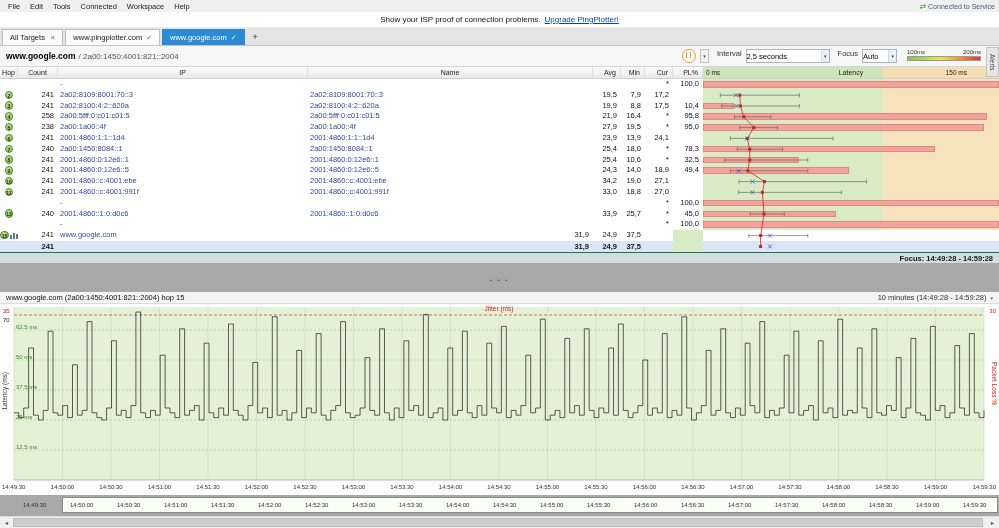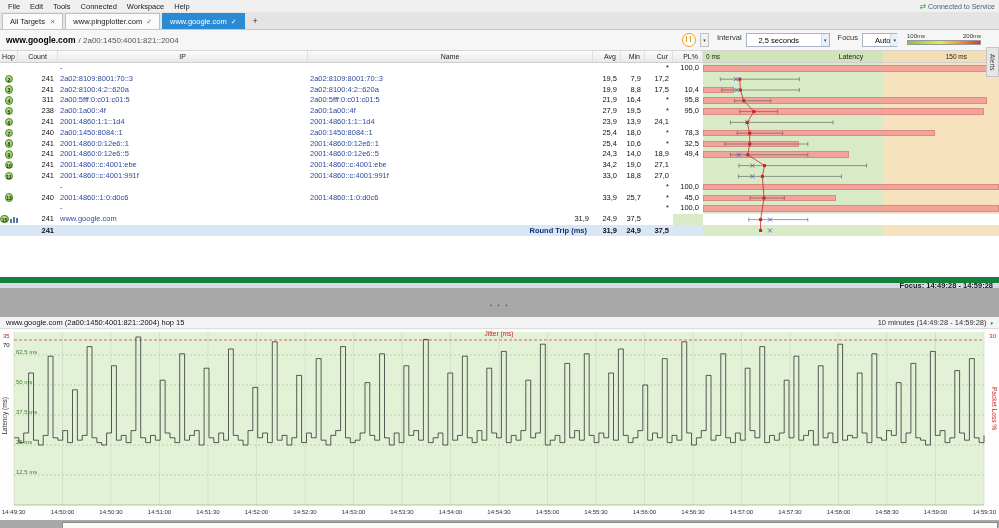--- a/index.html
+++ b/index.html
@@ -28,21 +28,21 @@
 
   
   .toolbar{height:21px;background:#f6f6f6;border-bottom:1px solid #d5d5d5;display:flex;align-items:center;font-size:8px;padding-left:6px;position:relative;}
   .target-name{font-weight:bold;font-size:8.5px;color:#000;}
   .target-addr{color:#555;margin-left:3px;font-size:8px;}
   .tb-right{margin-left:auto;margin-right:18px;display:flex;gap:4px;}
   .pause-btn{width:14px;height:14px;border:1.5px solid #f09a20;border-radius:50%;background:#fff;cursor:pointer;}
   .pause-bars{display:block;width:5px;height:6px;margin:2px auto 0;border-left:1.5px solid #f09a20;border-right:1.5px solid #f09a20;}
   .mini-caret{width:9px;height:14px;border:1px solid #c0c0c0;background:#f1f1f1;font-size:5px;display:flex;align-items:center;justify-content:center;color:#444;cursor:pointer;}
   .tlabel{color:#333;font-size:7.5px;margin-left:4px;}
-  .select{height:14px;border:1px solid #a8b4c0;background:#fff;display:flex;align-items:center;font-size:7.5px;padding-left:12px;cursor:pointer;}
+  .select{height:14px;border:1px solid #a8b4c0;background:#fff;display:flex;align-items:center;font-size:7.5px;padding-left:0;cursor:pointer;}
   .select.w1{width:84px;} .select.w2{width:35px;}
   .select .caret{margin-left:auto;font-size:5px;color:#444;background:#e8f0fa;border-left:1px solid #d0d8e0;height:100%;display:flex;align-items:center;padding:0 2px;}
   .legend{display:flex;flex-direction:column;width:74px;margin-left:6px;}
   .legend-labels{display:flex;justify-content:space-between;font-size:6px;color:#333;line-height:7px;}
   .legend-bar{height:5px;background:linear-gradient(to right,#7dc855,#e8e84a 45%,#ef8a3a 75%,#d83a3a);border:0.5px solid #999;}
   .alerts-tab{position:absolute;top:47px;right:0;width:13px;height:30px;background:#e6e6e6;border:1px solid #c4c4c4;writing-mode:vertical-rl;font-size:6.5px;color:#444;display:flex;align-items:center;justify-content:center;z-index:6;cursor:pointer;}
 
   
   .grid{display:grid;grid-template-columns:18px 40px 250px 285px 28px 24px 28px 30px 296px;}
   .thead{height:12px;background:linear-gradient(#fbfbfb,#e9e9e9);border-bottom:1px solid #cfcfcf;font-size:7px;color:#222;line-height:11px;}
@@ -60,21 +60,21 @@
   .num{text-align:right;padding-right:4px;}
   .ipc{color:#2e4a9e;padding-left:2px;}
   .graphc{position:relative;background:linear-gradient(to right,#d9ebc6 0px,#d9ebc6 180px,#f6e2bd 180px,#f6e2bd 296px);}
   .lossbar{position:absolute;left:0;top:2px;height:6.5px;background:#f2a49c;border:0.5px solid #d98b82;}
   .badge{display:inline-block;width:8.5px;height:8.5px;border-radius:50%;background:radial-gradient(circle at 35% 30%,#c2e494,#7cb84a);border:0.5px solid #55882e;font-size:5px;line-height:8px;text-align:center;color:#16300a;font-weight:bold;vertical-align:middle;}
   .gicon{vertical-align:middle;margin-left:1px;}
   .rtrow{height:11px;line-height:11px;background:#d9e6f5;font-weight:bold;}
   .rtrow .rtlabel{text-align:right;padding-right:6px;color:#16337a;}
   #row-overlay{position:absolute;left:703px;top:0;width:296px;height:173px;pointer-events:none;}
 
-  .focusbar{height:11px;background:#d4dbe3;border-top:6px solid #15803d;display:flex;align-items:center;justify-content:flex-end;padding-right:6px;font-size:7.5px;font-weight:bold;color:#1a1a1a;margin-top:41px;}
+  .focusbar{height:11px;background:#d4dbe3;border-top:1px solid #15803d;display:flex;align-items:center;justify-content:flex-end;padding-right:6px;font-size:7.5px;font-weight:bold;color:#1a1a1a;}
 
   .splitter{height:29px;background:#a8a8a8;position:relative;}
   .splitter .dots{position:absolute;left:0;right:0;top:14px;text-align:center;font-size:6px;color:#555;letter-spacing:2px;cursor:row-resize;}
 
   .lowhead{height:12px;background:#f4f4f4;border-bottom:1px solid #dcdcdc;display:flex;align-items:center;font-size:7.5px;color:#111;padding:0 6px;}
   .lowhead .range{margin-left:auto;color:#333;}
   .lowhead .chev{font-size:5px;color:#555;margin-left:4px;}
 
   .chartwrap{height:191px;background:#fdfdfd;position:relative;}
   .yleft{position:absolute;left:1px;top:68px;writing-mode:vertical-rl;transform:rotate(180deg);font-size:6.5px;color:#333;}
@@ -95,20 +95,24 @@
 <div id="window">
 
   <div class="menubar">
     <div id="menu-items"><span class="mi">File</span><span class="mi">Edit</span><span class="mi">Tools</span><span class="mi">Connected</span><span class="mi">Workspace</span><span class="mi">Help</span></div>
     <div class="conn">
       <span class="ico">⇄</span>
       <span>Connected to Service</span>
     </div>
   </div>
 
+  <div class="notif">
+    <span>Show your ISP proof of connection problems.</span>
+    <a>Upgrade PingPlotter!</a>
+  </div>
 
   <div class="tabbar" id="tabbar">
       <div class="tab">
         <span>All Targets</span>
         <span class="x">✕</span>
       </div>
       <div class="tab">
         <span>www.pingplotter.com</span>
         <span class="ck">✓</span>
       </div>
@@ -203,21 +207,21 @@
     <div class="c num">19,9</div>
     <div class="c num">8,8</div>
     <div class="c num">17,5</div>
     <div class="c num">10,4</div>
     <div class="c graphc">
             <div class="lossbar" style="width:30.8px"></div>
           </div>
   </div>
         <div class="grid trow">
     <div class="c hopc"><span class="badge">4</span></div>
-    <div class="c num">311</div>
+    <div class="c num">258</div>
     <div class="c ipc">2a00:5fff:0:c01:c01:5</div>
     <div class="c ipc">2a00:5fff:0:c01:c01:5</div>
     <div class="c num">21,9</div>
     <div class="c num">16,4</div>
     <div class="c num">*</div>
     <div class="c num">95,8</div>
     <div class="c graphc">
             <div class="lossbar" style="width:283.6px"></div>
           </div>
   </div>
@@ -357,21 +361,20 @@
     <div class="c num">24,9</div>
     <div class="c num">37,5</div>
     <div class="c num"></div>
     <div class="c graphc"></div>
   </div>
       </div>
     <div class="grid trow rtrow">
       <div class="c hopc"></div>
       <div class="c num">241</div>
       <div class="c"></div>
-      <div class="c rtlabel">Round Trip (ms)</div>
       <div class="c num">31,9</div>
       <div class="c num">24,9</div>
       <div class="c num">37,5</div>
       <div class="c num"></div>
       <div class="c graphc"></div>
     </div>
     <svg id="row-overlay">
         <polyline points="36.8,16.2 37.4,27 40.8,37.8 50.9,48.6 44.2,59.4 46.7,70.2 46.7,81 44.8,91.8 61.5,102.6 59.4,113.4 61,135 57.6,156.6 57.6,167.5" fill="none" stroke="#cc2222" stroke-width="0.8"></polyline>
         <rect x="35.3" y="14.7" width="3" height="3" fill="#cc2222"></rect>
         <rect x="35.9" y="25.5" width="3" height="3" fill="#cc2222"></rect>

